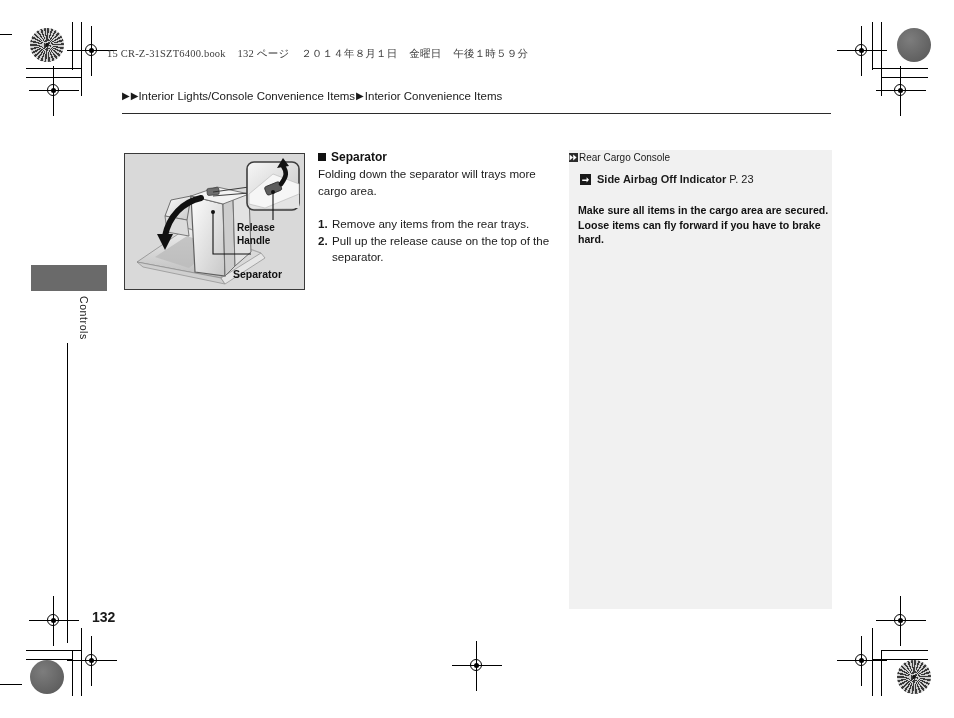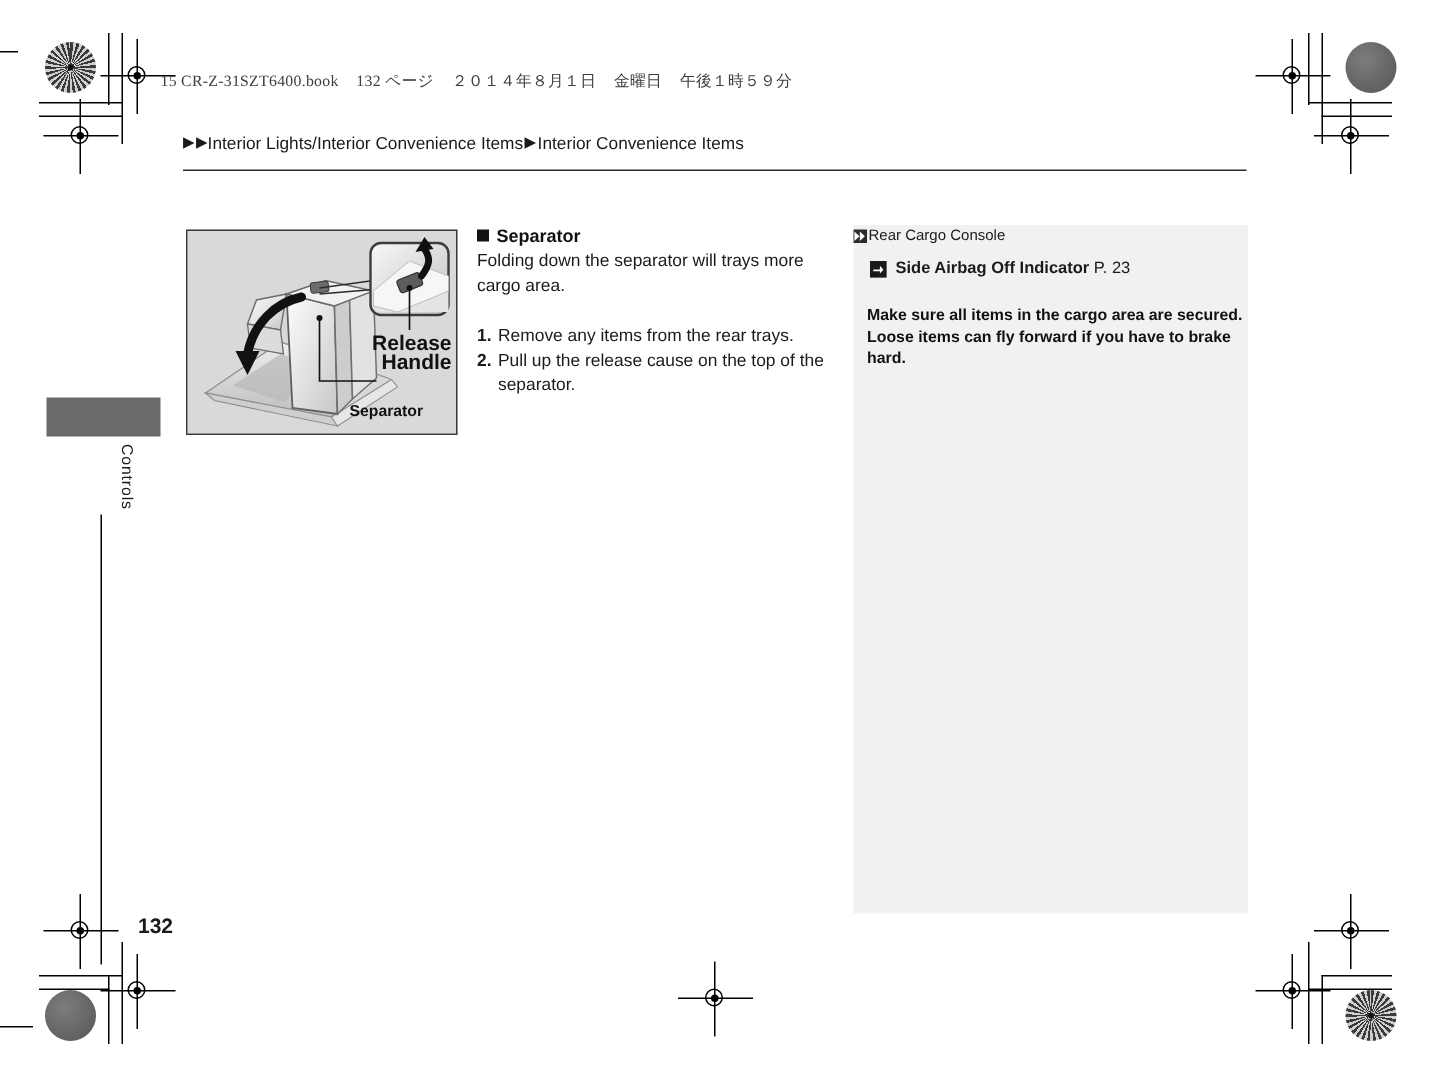--- a/index.html
+++ b/index.html
@@ -370,21 +370,21 @@
   <span class="seg">15 CR-Z-31SZT6400.book</span>
   <span class="seg">132 ページ</span>
   <span class="seg">２０１４年８月１日</span>
   <span class="seg">金曜日</span>
   <span class="seg">午後１時５９分</span>
 </div>
 
 <div class="breadcrumb">
   <span class="bc-arrow lead">▶</span>
   <span class="bc-arrow">▶</span>
-  <span>Interior Lights/Interior Convenience Items</span>
+  <span>Interior Lights/Console Convenience Items</span>
   <span class="bc-arrow bc-sep">▶</span>
   <span>Interior Convenience Items</span>
 </div>
 <div class="rule"></div>
 
 <div class="tab-block"></div>
 <div class="tab-label">Controls</div>
 <div class="tab-vline"></div>
 
 <div class="figure">
@@ -438,22 +438,22 @@
     <path d="M156,30 C162,22 162,18 158,12" fill="none" stroke="#111" stroke-width="4.6" stroke-linecap="round"></path>
     <polygon points="152,14 164,12 158,4" fill="#111"></polygon>
 
     <path d="M148,38 L148,66" fill="none" stroke="#111" stroke-width="1.1"></path>
     <circle cx="148" cy="38" r="2" fill="#111"></circle>
 
     <path d="M88,58 L88,100 L126,100" fill="none" stroke="#111" stroke-width="1.1"></path>
     <circle cx="88" cy="58" r="2" fill="#111"></circle>
   </svg>
 
-  <div style="position:absolute; left:112px; top:68px; width:64px; text-align:right;
-              font-size:14px; font-weight:bold; line-height:12.5px; color:#111;">
+  <div style="position:absolute; left:112px; top:68px; width:64px; text-align:left;
+              font-size:10px; font-weight:bold; line-height:12.5px; color:#111;">
     <div>Release</div>
     <div>Handle</div>
   </div>
   <div style="position:absolute; left:108px; top:114px; font-size:10.5px; font-weight:bold; color:#111;">Separator</div>
 </div>
 
 <div class="main-col">
   <div class="sec-head">
     <span class="sec-bullet"></span>
     <span>Separator</span>

